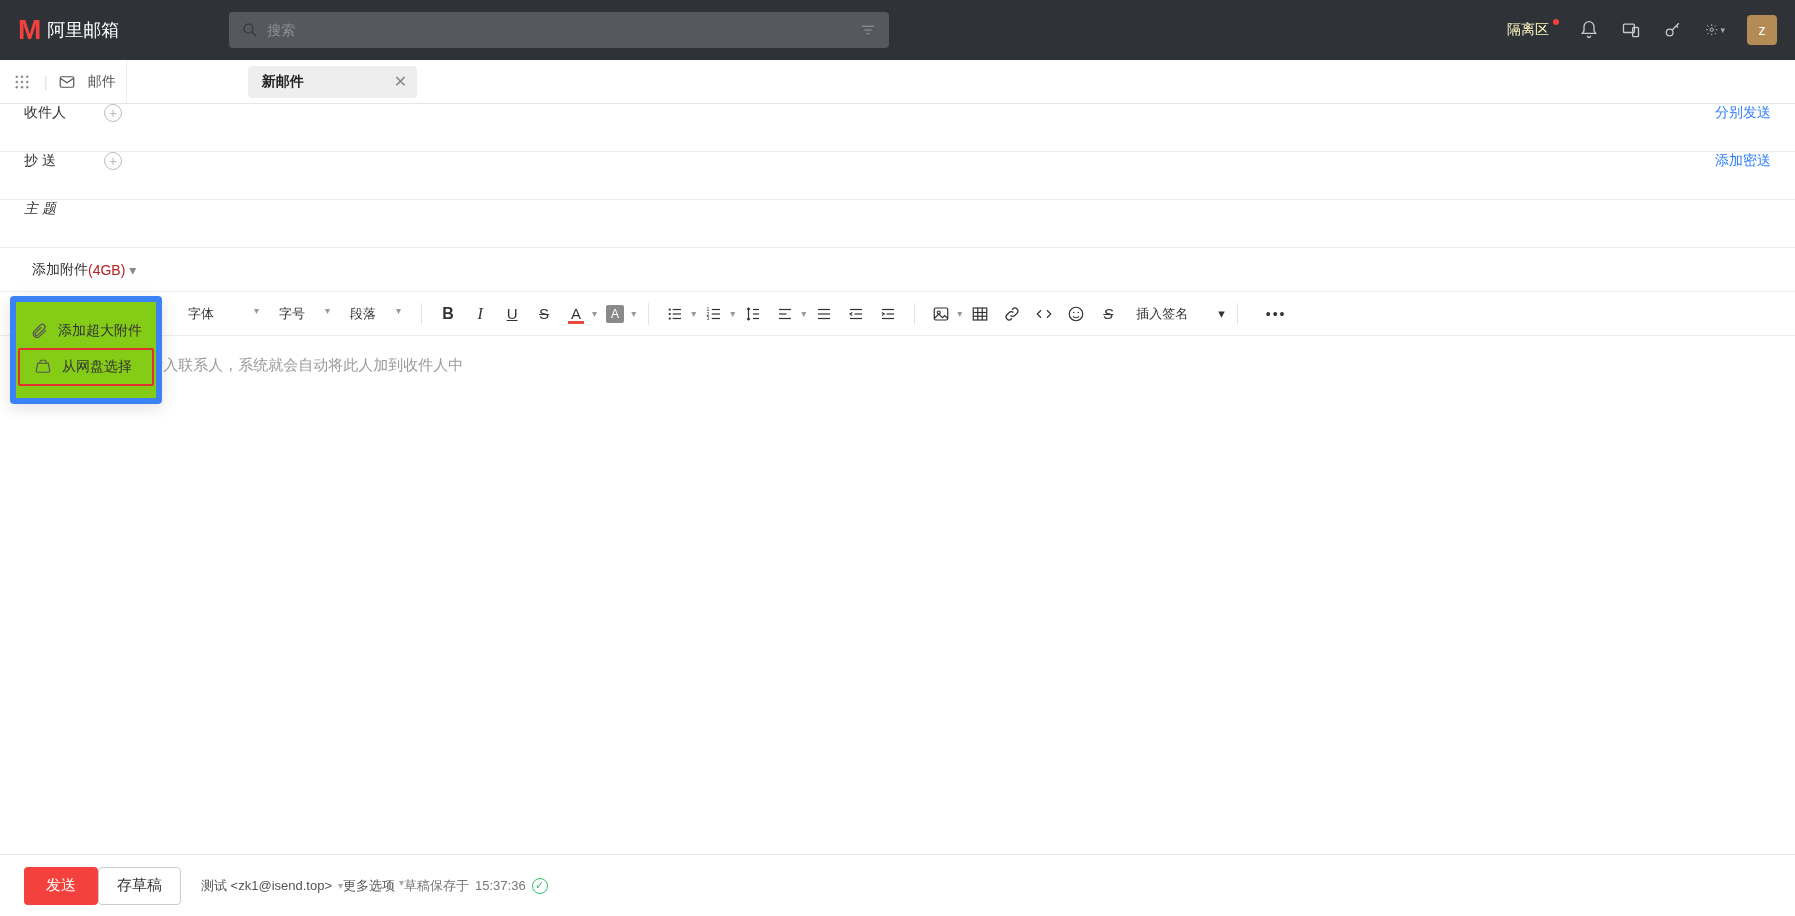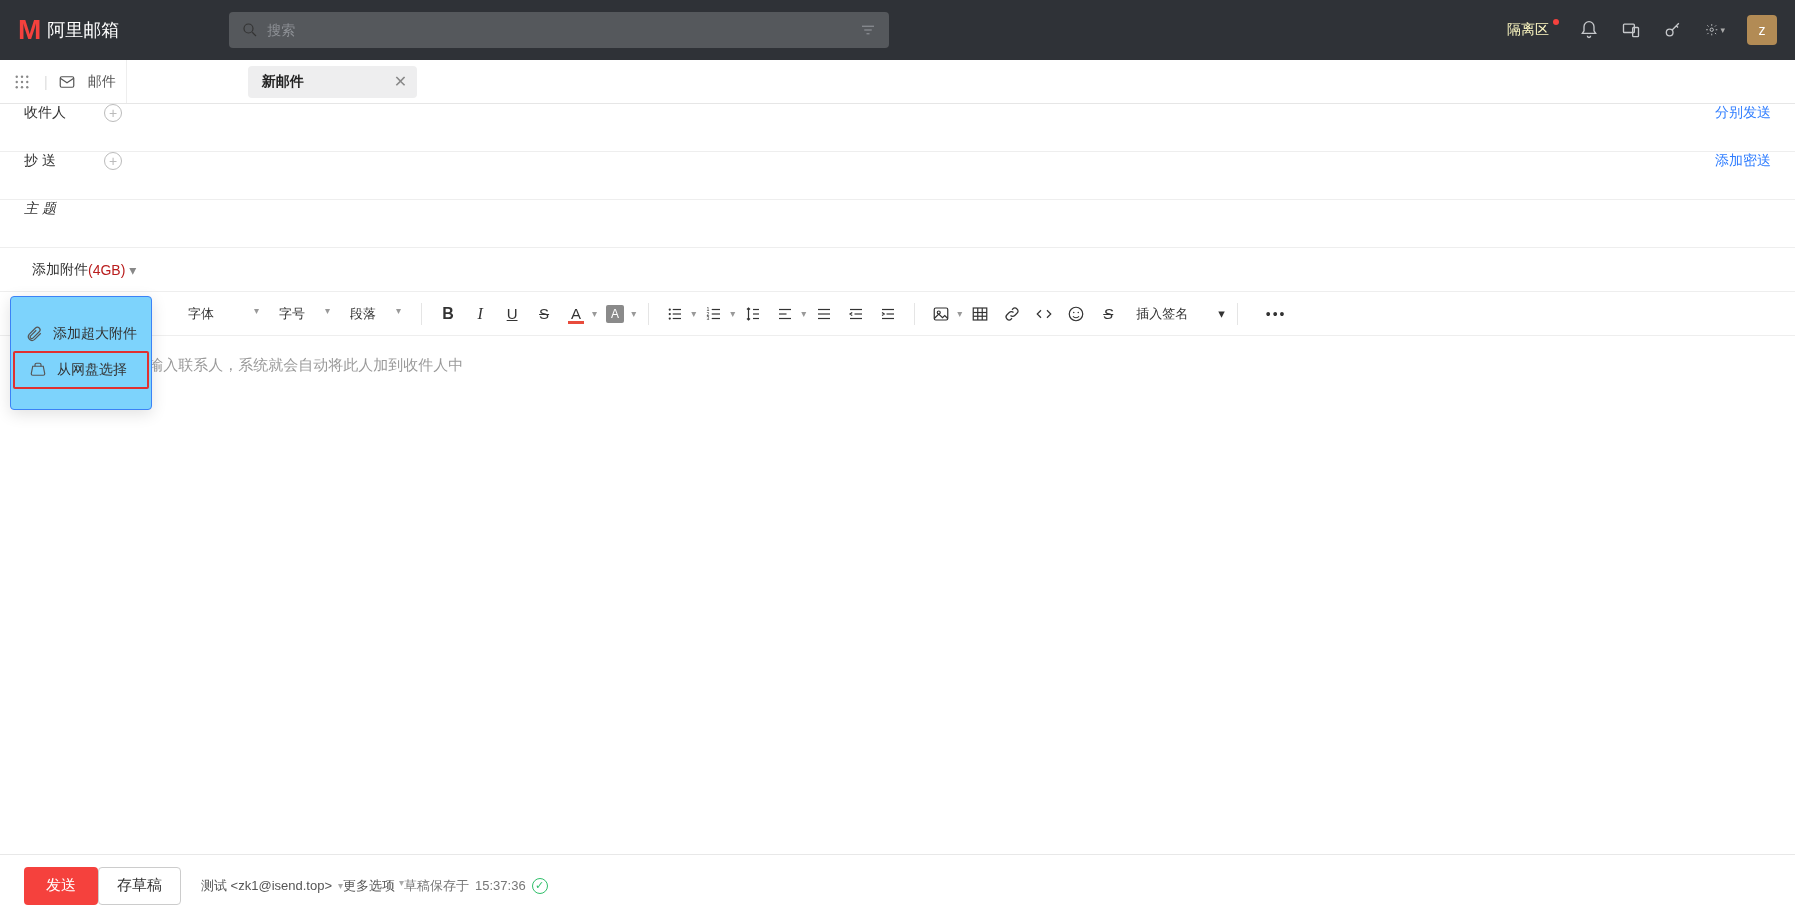--- a/index.html
+++ b/index.html
@@ -36,21 +36,21 @@
   .add-circle { width: 18px; height: 18px; border: 1px solid #bbb; border-radius: 50%; display: flex; align-items: center; justify-content: center; color: #bbb; font-size: 14px; line-height: 1; margin-left: 20px;}
   .field-right { position: absolute; right: 24px; color: #2f7dff; font-size: 14px; }
   .subject-row { border-bottom: 1px solid #eee; font-style: italic; }
 
   
   .attach-row { display: flex; align-items: center; height: 44px; padding: 0 32px; border-bottom: 1px solid #eee; color: #333; }
   .attach-size { color: #b91c1c; }
   .attach-caret { color: #888; margin-left: 4px; }
 
   
-  .attach-menu { position: absolute; left: 10px; top: 296px; background: #7dd3fc; border: 1px solid #3b82f6; border-radius: 4px; box-shadow: 0 4px 16px rgba(0,0,0,.12); padding: 20px 0; z-index: 50; }
+  .attach-menu { position: absolute; left: 10px; top: 296px; background: #84cc16; border: 6px solid #3b82f6; border-radius: 4px; box-shadow: 0 4px 16px rgba(0,0,0,.12); padding: 12px 0; z-index: 50; }
   .attach-menu .item { display: flex; align-items: center; gap: 10px; padding: 8px 14px; font-size: 14px; color: #333; white-space: nowrap; }
   .attach-menu .item svg { width: 18px; height: 18px; color: #555; }
   .attach-menu .item.highlight { border: 2px solid #e03030; border-radius: 2px; margin: 0 2px; }
 
   
   .editor-toolbar { height: 44px; border-bottom: 1px solid #eee; display: flex; align-items: center; padding: 0 10px 0 180px; gap: 4px; color: #333; }
   .tb-sep { width: 1px; height: 22px; background: #e5e5e5; margin: 0 8px; }
   .tb-sel { display: flex; align-items: flex-start; gap: 40px; padding: 0 8px; font-size: 13px; color: #333; font-family: Liberation Serif, serif; }
   .tb-sel .caret { color: #999; font-size: 10px; }
   .tb-sel.small { gap: 20px; }

